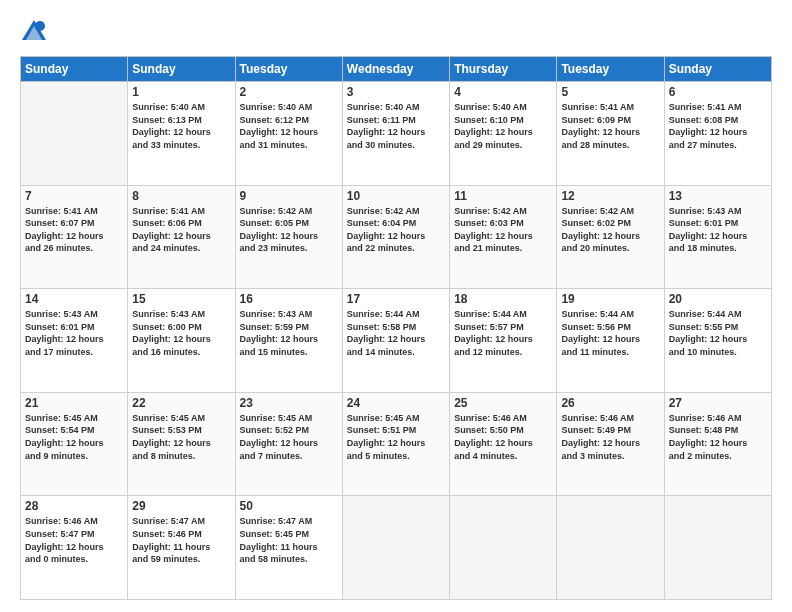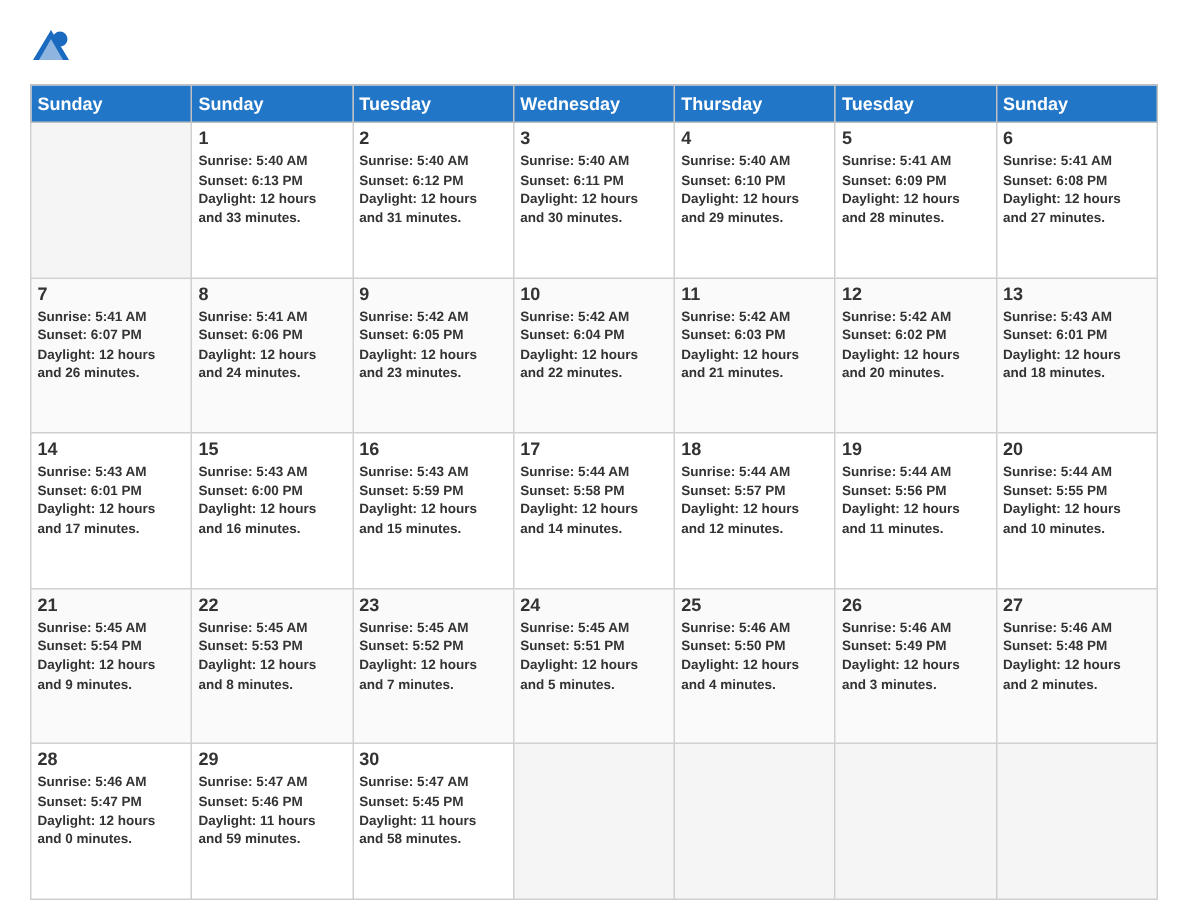--- a/index.html
+++ b/index.html
@@ -343,21 +343,21 @@
 and 0 minutes.</div>
           </td>
           <td>
             <span class="day-num">29</span>
             <div class="day-info" style="white-space: pre-line;">Sunrise: 5:47 AM
 Sunset: 5:46 PM
 Daylight: 11 hours
 and 59 minutes.</div>
           </td>
           <td>
-            <span class="day-num">30</span>
+            <span class="day-num">50</span>
             <div class="day-info" style="white-space: pre-line;">Sunrise: 5:47 AM
 Sunset: 5:45 PM
 Daylight: 11 hours
 and 58 minutes.</div>
           </td>
           <td class="empty"></td>
           <td class="empty"></td>
           <td class="empty"></td>
           <td class="empty"></td>
         </tr>

